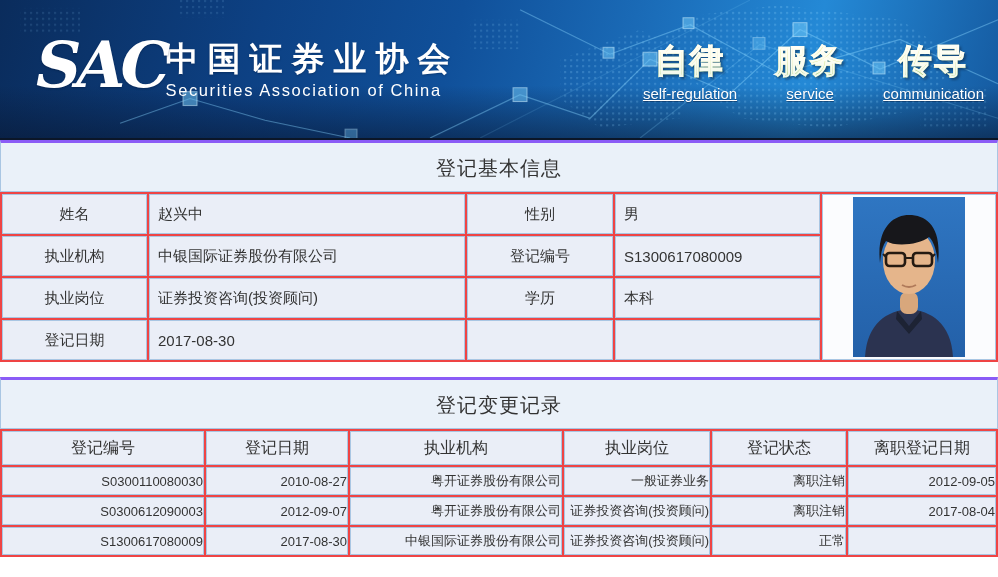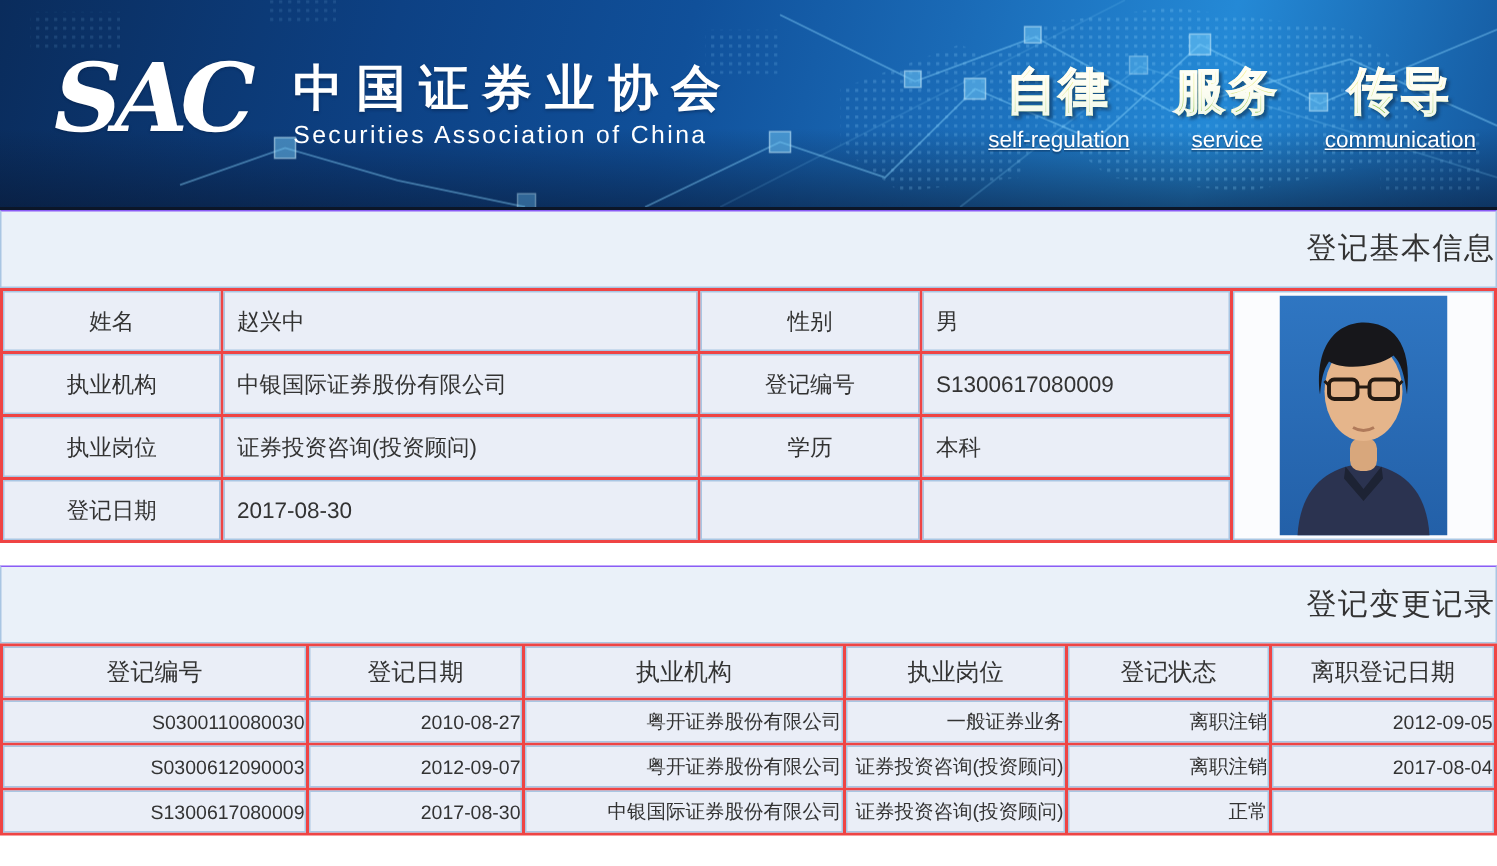--- a/index.html
+++ b/index.html
@@ -17,41 +17,41 @@
     background:
       linear-gradient(to bottom, rgba(8,22,48,0) 62%, rgba(8,22,48,.55) 100%),
       linear-gradient(104deg, var(--banner-dark) 0%, #0d4184 26%, var(--banner-mid) 45%,
         #1a6ab6 62%, var(--banner-bright) 80%, #15599f 100%);
     border-bottom:2px solid var(--banner-edge);}
   .banner-pattern{position:absolute; inset:0; width:100%; height:100%;}
   .banner-inner{position:relative; height:100%; display:flex; align-items:center;}
   .logo{font-family:"DejaVu Serif", serif; font-style:italic; font-weight:bold;
     font-size:63px; color:#fff; margin-left:36px; letter-spacing:-5px; line-height:1;
     text-shadow:0 1px 2px rgba(0,20,50,.4); transform:translateY(-4px);}
-  .org{margin-left:30px; color:#fff;}
+  .org{color:#fff;}
   .org-zh{font-size:33px; font-weight:600; letter-spacing:9px; line-height:1.25;
     text-shadow:0 1px 2px rgba(0,20,50,.35);}
   .org-en{font-size:16.5px; font-weight:300; letter-spacing:1.6px; margin-top:1px;}
-  .slogans{position:absolute; right:14px; top:42px; display:flex; gap:30px;}
+  .slogans{position:absolute; right:14px; top:42px; display:flex; gap:38px;}
   .slogan{display:flex; flex-direction:column; align-items:center;}
   .slogan-zh{font-size:33px; font-weight:700; line-height:1.15; letter-spacing:2px;
     color:#d8e26a; text-shadow:1px 1px 0 #fff,-1px -1px 0 #fff,2px 3px 2px rgba(15,45,85,.55);}
   @supports ((background-clip:text) or (-webkit-background-clip:text)){
     .slogan-zh{background:linear-gradient(to bottom,var(--slogan-top) 12%,#e4ea7e 45%,var(--slogan-bottom) 88%);
       -webkit-background-clip:text; background-clip:text; color:transparent;
       -webkit-text-fill-color:transparent; text-shadow:none;
       -webkit-text-stroke:1px rgba(255,255,255,.9);
       filter:drop-shadow(2px 2px 1px rgba(12,45,80,.55));}
   }
   .slogan-en{color:#fff; font-size:15px; margin-top:5px; text-shadow:0 1px 1px rgba(0,20,50,.4);text-decoration:underline;}
 
   
-  .section-title{height:52px; line-height:50px; text-align:right; font-size:20px;
+  .section-title{height:52px; line-height:50px; text-align:center; font-size:20px;
     letter-spacing:1px; color:var(--text); background:var(--band-bg);
-    border:1px solid var(--cell-border); border-top:1px solid #8b5cf6;}
+    border:1px solid var(--cell-border); border-top:3px solid #8b5cf6;}
   .gap{height:15px; background:#fff;}
 
   
   table{width:998px; table-layout:fixed; border-collapse:separate; border-spacing:2px; background:#ef4444;}
   td,th{background:var(--cell-bg); border:1px solid var(--cell-border);
     font-weight:normal; color:var(--text); overflow:hidden; white-space:nowrap;}
   .t1 td{height:40px; font-size:15px; vertical-align:middle;}
   .t1 .lbl{text-align:center;}
   .t1 .val{text-align:left; padding-left:8px;}
   .t1 .photo-cell{background:#fbfcfe; text-align:center; vertical-align:middle; padding:2px;}

